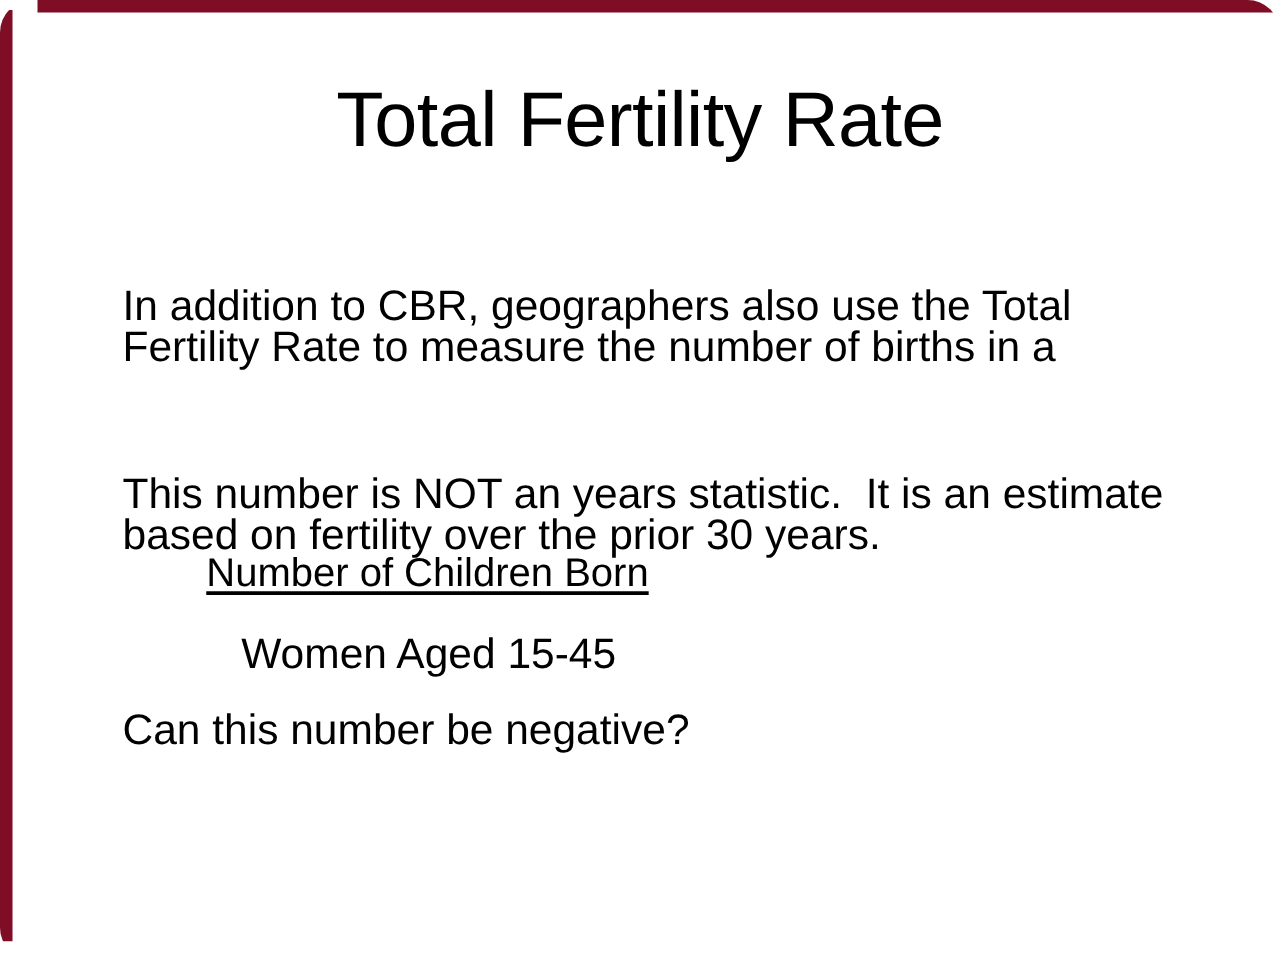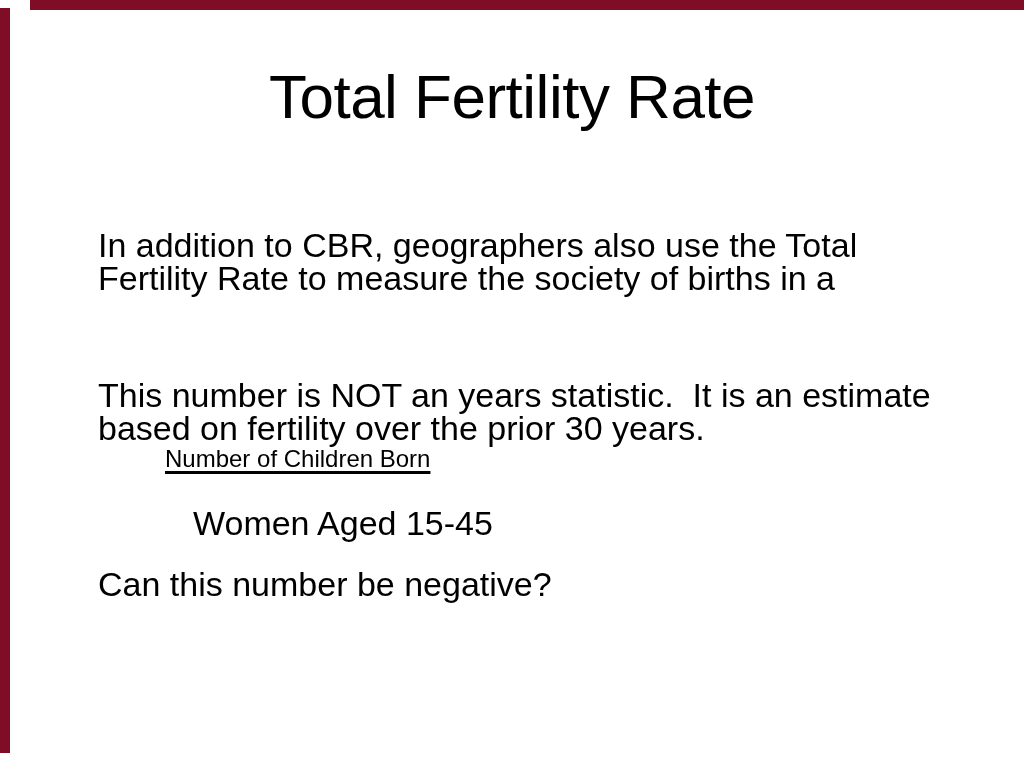--- a/index.html
+++ b/index.html
@@ -8,20 +8,21 @@
     background: #ffffff;
   }
   .slide {
     position: relative;
     width: 1024px;
     height: 768px;
     background: #ffffff;
     overflow: hidden;
     font-family: "Liberation Sans", "DejaVu Sans", sans-serif;
     color: #000000;
+    border-radius: 26px;
   }
   
   .bar-top {
     position: absolute;
     top: 0;
     left: 30px;
     right: 0;
     height: 10px;
     background: #7e0d25;
   }
@@ -54,21 +55,21 @@
   }
   .body-text .line {
     white-space: pre; 
   }
   .p1 { top: 185px; left: 98px; }
   .p2 { top: 335px; left: 98px; }
   .fraction-numerator {
     position: absolute;
     top: 442px;
     left: 165px;
-    font-size: 24px;
+    font-size: 32px;
     line-height: 33px;
     white-space: pre;
     text-decoration: underline;
     text-decoration-thickness: 3px;
     text-underline-offset: 4px;
   }
   .fraction-denominator {
     position: absolute;
     top: 487px;
     left: 193px;
@@ -91,21 +92,21 @@
 
 <div class="slide">
 
   <div class="bar-top"></div>
   <div class="bar-left"></div>
 
   <h1 class="title" style="margin:0;">Total Fertility Rate</h1>
 
   <div class="body-text p1">
     <div class="line">In addition to CBR, geographers also use the Total</div>
-    <div class="line">Fertility Rate to measure the society of births in a</div>
+    <div class="line">Fertility Rate to measure the number of births in a</div>
   </div>
 
   <div class="body-text p2">
     <div class="line">This number is NOT an years statistic.  It is an estimate</div>
     <div class="line">based on fertility over the prior 30 years.</div>
   </div>
 
   <div class="fraction-numerator">Number of Children Born</div>
 
   <div class="fraction-denominator">Women Aged 15-45</div>

